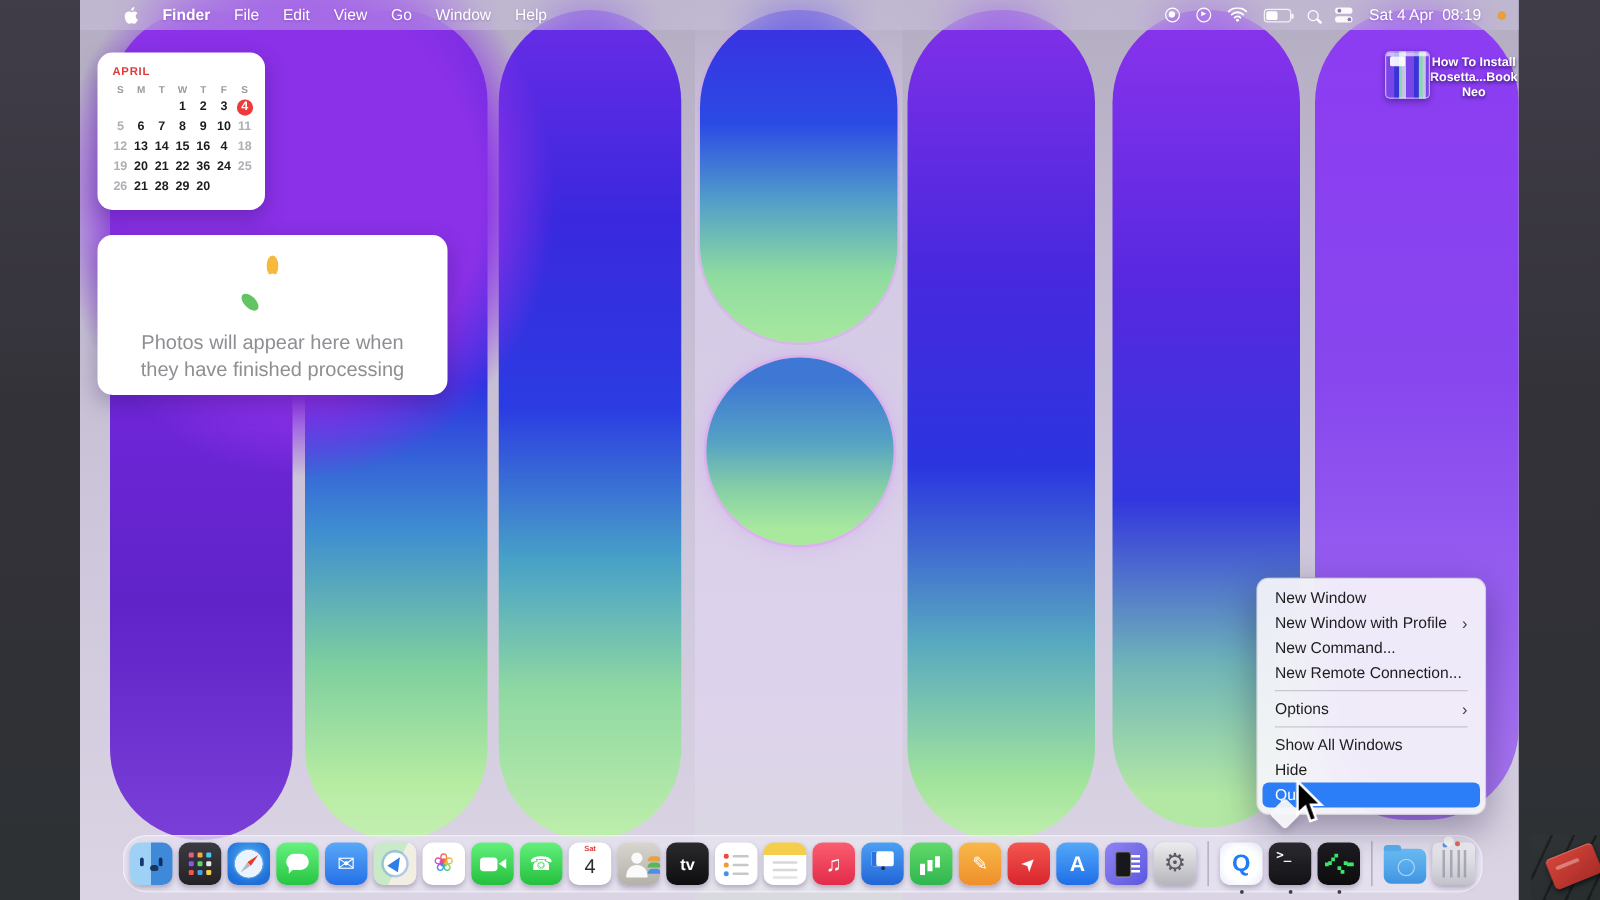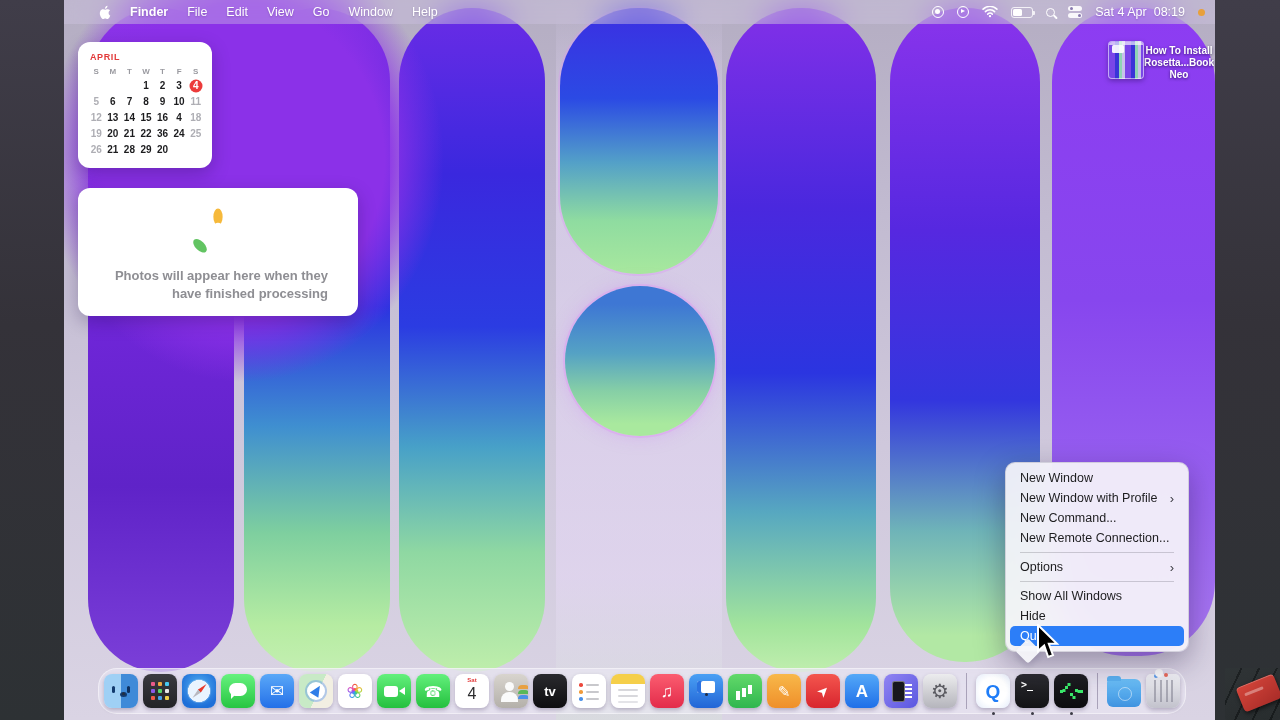--- a/index.html
+++ b/index.html
@@ -64,21 +64,21 @@
   .cal-grid .cell.today { color:#fff; }
   .cal-grid .cell.today::before { content:""; position:absolute; left:50%; top:50%; width:13px; height:13px; transform:translate(-50%,-50%); background:#ec3b3b; border-radius:50%; z-index:-1; }
   .w-weather { left:228px; top:42px; width:130px; height:126px; background:linear-gradient(168deg,#558daf 0%,#477a9c 48%,#3a6387 100%); color:#fff; padding:12px 12px 10px 14px; display:flex; flex-direction:column; }
   .w-weather .city { font-size:13px; font-weight:bold; }
   .w-weather .temp { font-size:34px; font-weight:300; line-height:1.05; margin-top:1px; }
   .w-weather .cloud { margin-top:auto; width:18px; height:8px; background:#fff; border-radius:8px; position:relative; }
   .w-weather .cloud::before { content:""; position:absolute; left:3px; top:-5px; width:9px; height:9px; background:#fff; border-radius:50%; }
   .w-weather .cond { font-size:11px; font-weight:bold; margin-top:3px; }
   .w-weather .hilo { font-size:11px; font-weight:bold; opacity:.95; margin-top:1px; }
   .w-photos { left:78px; top:188px; width:280px; height:128px; background:#fff; display:flex; flex-direction:column; align-items:center; justify-content:center; gap:10px; padding:0 30px; }
-  .w-photos .msg { color:#8e8e93; font-size:13px; font-weight:bold; text-align:right; line-height:1.35; }
+  .w-photos .msg { color:#8e8e93; font-size:16px; font-weight:normal; text-align:center; line-height:1.35; }
 
   
   .dicons { position:absolute; left:1108px; top:38px; width:106px; z-index:10; display:flex; flex-direction:column; gap:14px; }
   .dicon { display:flex; flex-direction:row; align-items:center; }
   .dthumb { width:49px; height:38px; border-radius:4px; border:1px solid rgba(255,255,255,.55); background:repeating-linear-gradient(90deg,#7a46e8 0 6px,#3a34d8 6px 10px,#8ed4b4 10px 13px,#c7c2ea 13px 16px); position:relative; box-shadow:0 2px 5px rgba(20,0,60,.35); }
   .dthumb::before { content:""; position:absolute; left:3px; top:3px; width:12px; height:8px; background:rgba(255,255,255,.92); border-radius:1.5px; }
   .dthumb::after { content:""; position:absolute; left:0; top:0; right:0; height:3px; background:rgba(255,255,255,.65); border-radius:3px 3px 0 0; }
   .dlabel { margin-top:7px; color:#fff; font-size:10px; font-weight:bold; text-align:center; line-height:1.2; text-shadow:0 1px 3px rgba(20,0,60,.7); }
 
   

